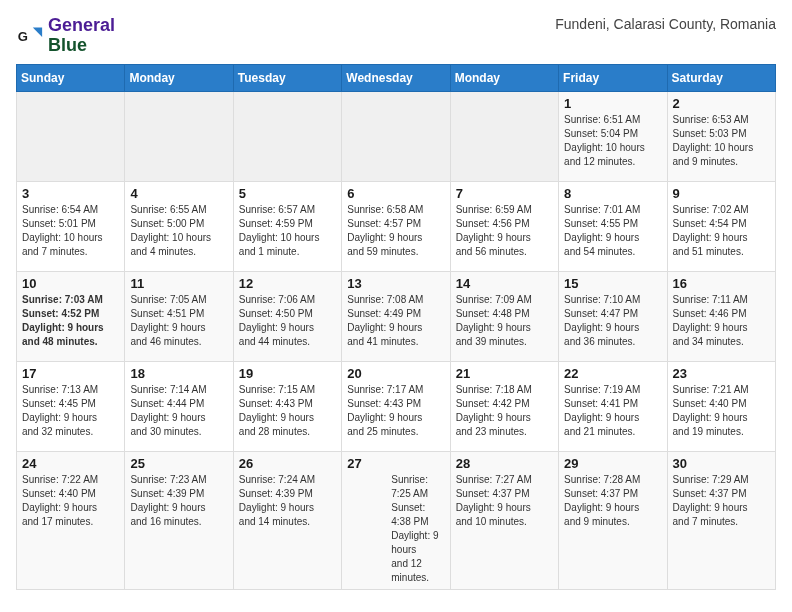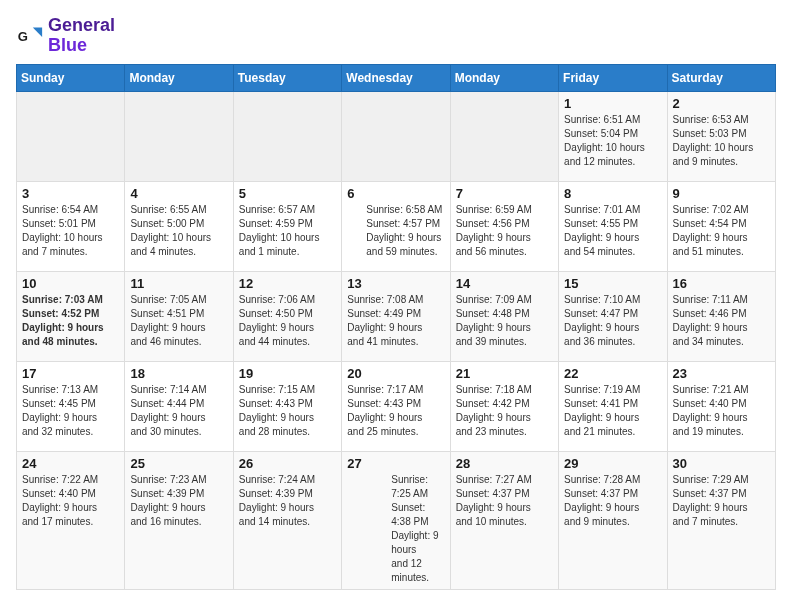--- a/index.html
+++ b/index.html
@@ -92,24 +92,25 @@
 <body>
 
 <div class="header-area">
   <div class="logo">
     <svg class="logo-icon" viewBox="0 0 30 30">
       <text x="2" y="20" font-size="14" font-weight="bold" fill="#1a1a1a">G</text>
       <polygon points="18,6 28,6 28,16" fill="#2a7dc9"></polygon>
     </svg>
     <div class="logo-text">
       <span>General</span><br>
-      <span style="color:#6d28d9">Blue</span>
+      <span style="color:#14532d">Blue</span>
     </div>
   </div>
   <div class="title-area">
+    <div class="subtitle">Fundeni, Calarasi County, Romania</div>
   </div>
 </div>
 
 <table>
   <thead>
     <tr id="weekday-header">
     <th>Sunday</th>
         <th>Monday</th>
         <th>Tuesday</th>
         <th>Wednesday</th>
@@ -157,21 +158,21 @@
         </td>
         <td>
           <span class="day-number">5</span>
           <div class="day-info" style="white-space: pre-line;">Sunrise: 6:57 AM
 Sunset: 4:59 PM
 Daylight: 10 hours
 and 1 minute.</div>
         </td>
         <td>
           <span class="day-number">6</span>
-          <div class="day-info" style="white-space: pre-line; margin-left: 19px;">Sunrise: 6:58 AM
+          <div class="day-info" style="white-space: pre-line;">Sunrise: 6:58 AM
 Sunset: 4:57 PM
 Daylight: 9 hours
 and 59 minutes.</div>
         </td>
         <td>
           <span class="day-number">7</span>
           <div class="day-info" style="white-space: pre-line;">Sunrise: 6:59 AM
 Sunset: 4:56 PM
 Daylight: 9 hours
 and 56 minutes.</div>

